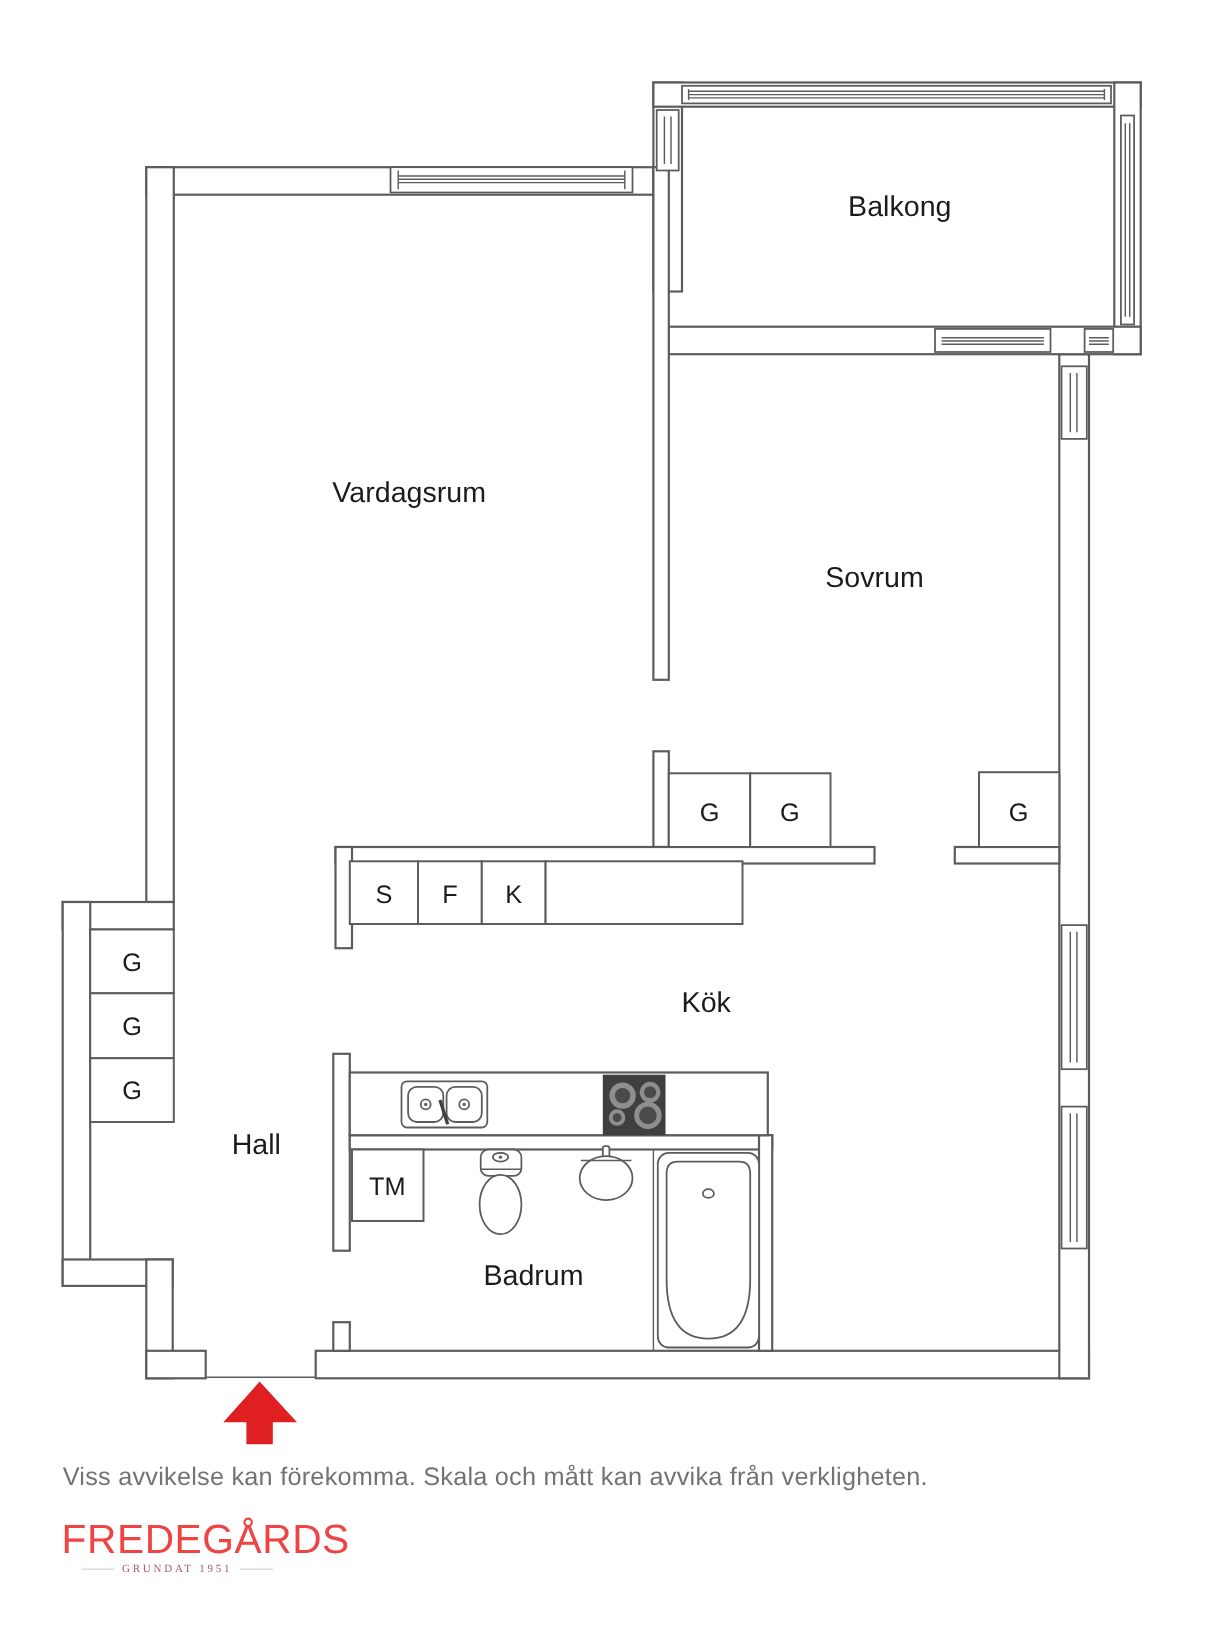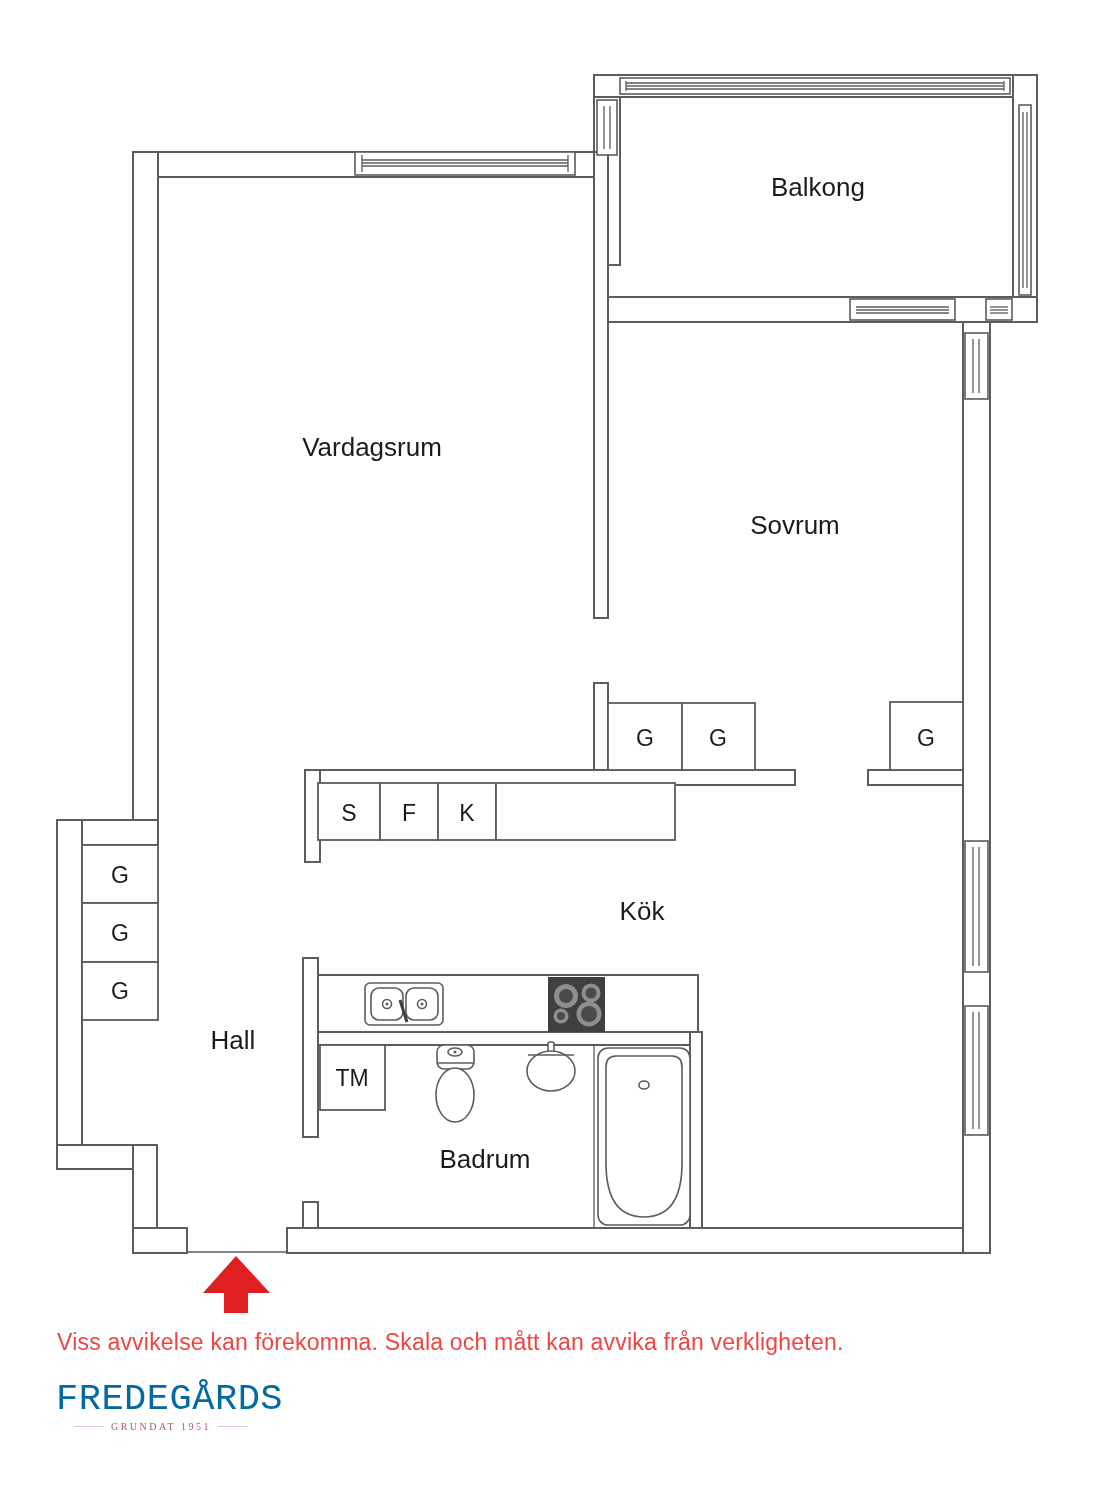--- a/index.html
+++ b/index.html
@@ -21,28 +21,28 @@
   .dark   { fill:#3f3f3f; stroke:none; }
   .burner-out { fill:#8e8e8e; }
   .burner-in  { fill:#4a4a4a; }
 
   text.room  { font-size:26px; fill:#1b1b1b; }
   text.small { font-size:23px; fill:#1b1b1b; }
   text { font-family:"Liberation Sans", sans-serif; }
 
   .disclaimer {
     position:absolute; left:57px; top:1329px;
-    font-size:23px; color:#ef4444; letter-spacing:0.2px;
+    font-size:23px; color:#737373; letter-spacing:0.2px;
     white-space:nowrap;
   }
   .brand { position:absolute; left:56px; top:1381px; width:210px; }
   .brand-name {
-    font-family:Liberation Mono, monospace;
+    font-family:Liberation Sans, sans-serif;
     font-size:37px; line-height:1;
-    color:#0369a1; letter-spacing:0.5px;
+    color:#ef4444; letter-spacing:0.5px;
     white-space:nowrap;
   }
   .brand-sub {
     margin-top:3px;
     display:flex; align-items:center; justify-content:center; gap:7px;
     font-family:"Liberation Serif", serif;
     font-size:10px; letter-spacing:2.5px;
     color:#b05a64; white-space:nowrap;
   }
   .brand-sub .rule { display:inline-block; width:30px; height:1px; background:#e0c9cc; }

